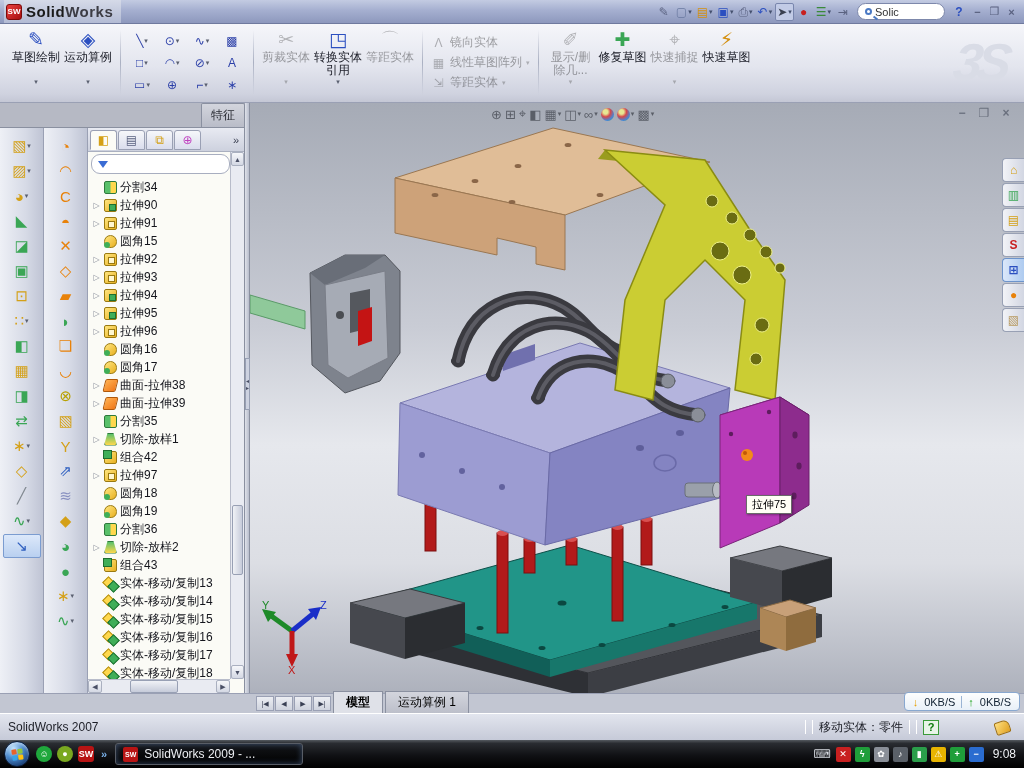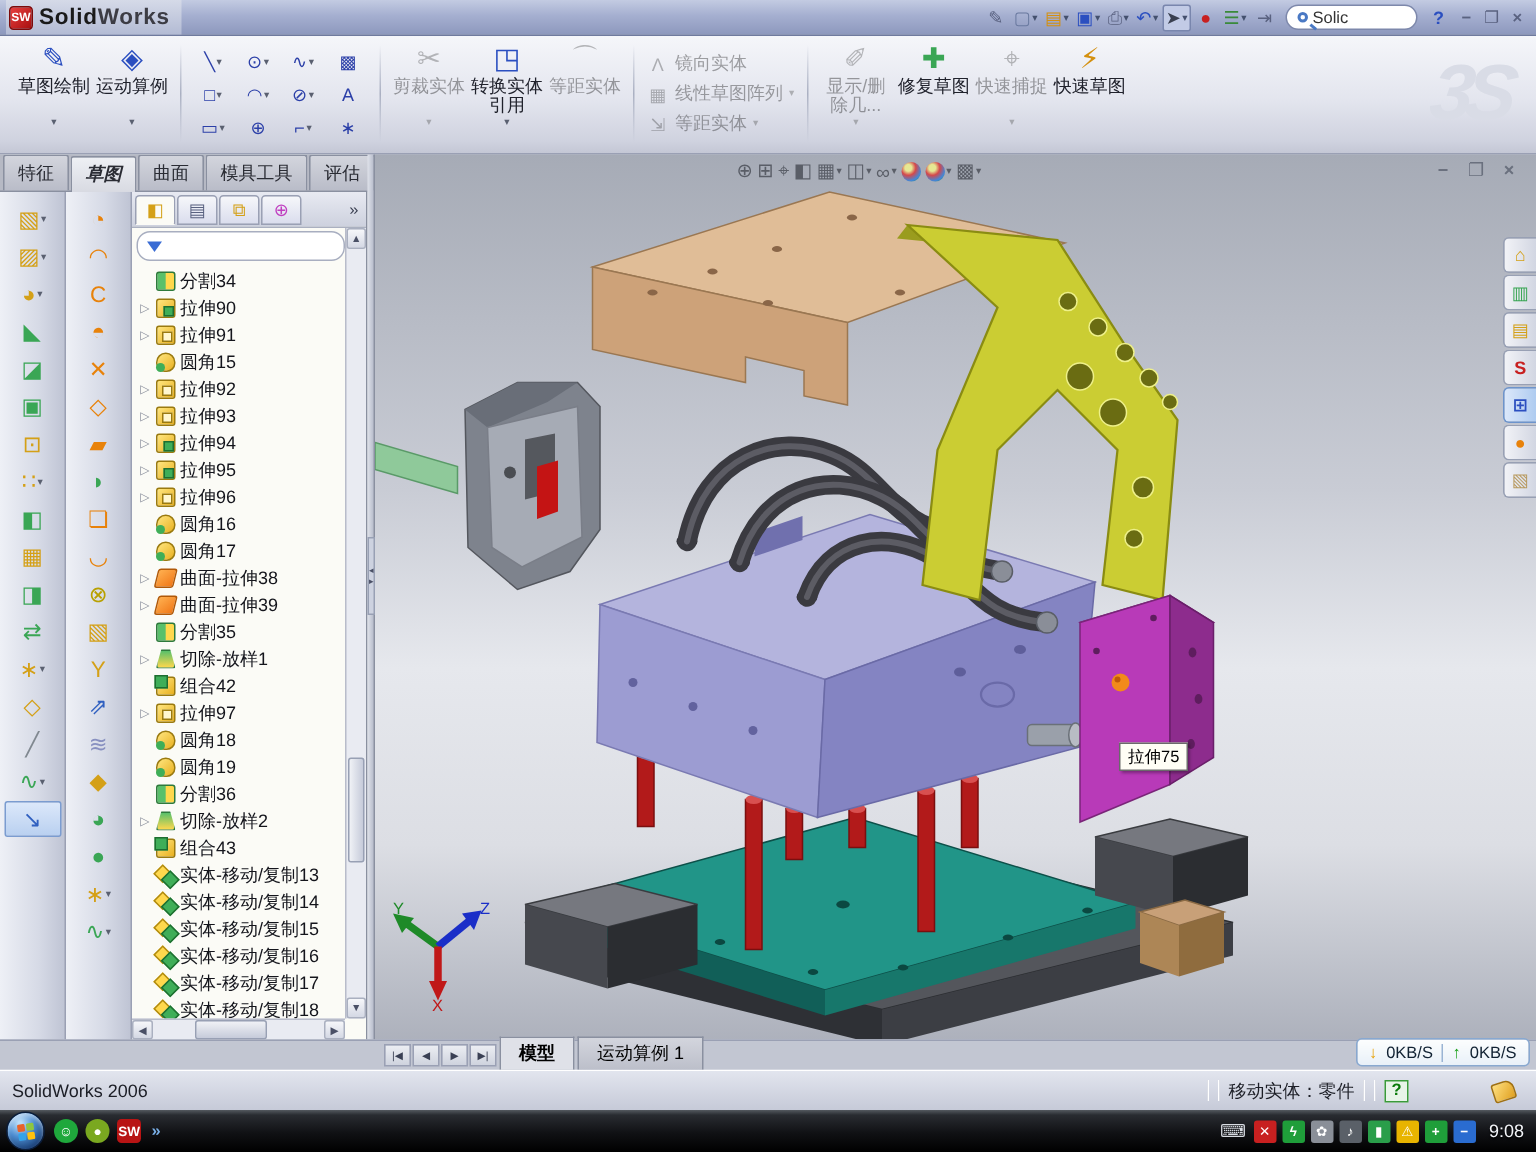--- a/index.html
+++ b/index.html
@@ -55,21 +55,21 @@
   .rrow{display:flex;align-items:center;gap:4px;border:0;background:none;font:inherit;
     font-size:12px;color:#2a2c36;padding:0 2px;}
   .rrow .ricon{font-size:12px;color:#4a5470;width:15px;text-align:center;}
   .watermark{position:absolute;right:18px;top:8px;font-size:52px;font-style:italic;font-weight:bold;
     color:#d9dce6;transform:skewX(-8deg);letter-spacing:-6px;user-select:none;}
 
   
   .main{position:relative;height:590px;display:flex;}
   .leftcol{width:245px;display:flex;flex-direction:column;background:#c2c6d2;}
   .cmdtabs{height:25px;display:flex;align-items:flex-end;background:#b6b9c4;
-    border-bottom:1px solid #8a90a0;padding-left:2px;gap:1px;}
+    border-bottom:1px solid #8a90a0;padding-left:2px;gap:1px;flex-direction:column;}
   .ctab{padding:3px 9px 3px;font-size:12px;color:#2a2c34;background:linear-gradient(180deg,#d3d5dd,#b9bcc8);
     border:1px solid #8a90a0;border-bottom:none;border-radius:2px 2px 0 0;white-space:nowrap;}
   .ctab.active{background:linear-gradient(180deg,#eef0f4,#d8dae2);font-weight:bold;position:relative;top:1px;font-style:italic;}
   .leftbody{flex:1;display:flex;min-height:0;}
 
   
   .vtb{width:44px;background:linear-gradient(90deg,#eef0f6 0%,#d6dae6 60%,#bfc4d4 100%);
     border-right:1px solid #9aa0b4;display:flex;flex-direction:column;align-items:center;
     padding-top:6px;gap:1px;}
   .vicon{width:38px;height:24px;display:flex;align-items:center;justify-content:center;
@@ -943,21 +943,21 @@
     <div class="netwidget">
       <span class="down">↓</span>
       <span>0KB/S</span>
       <span class="netdiv"></span>
       <span class="up">↑</span>
       <span>0KB/S</span>
     </div>
   </div>
 
   <div class="statusbar">
-    <span>SolidWorks 2006</span>
+    <span>SolidWorks 2007</span>
     <div class="statusright">
       <span class="statussep"></span>
         <span class="statussep"></span>
       <span>移动实体：零件</span>
       <span class="statussep"></span>
         <span class="statussep"></span>
       <span class="helpbox">?</span>
       <span style="width:44px"></span>
       <span class="tagicon"></span>
     </div>
@@ -972,20 +972,24 @@
           <i></i>
         </span>
     </div>
     <div class="qlaunch" id="qlaunch">
         <span class="qlicon" style="background: rgb(31, 168, 60); border-radius: 50%;">☺</span>
         <span class="qlicon" style="background: rgb(122, 168, 32); border-radius: 50%;">●</span>
         <span class="qlicon" style="background: rgb(184, 20, 20);">SW</span>
         <span class="chev">»</span>
       </div>
     <div id="taskbtns" style="display:flex;gap:6px">
+        <span class="taskbtn active">
+          <span class="tbicon" style="background: rgb(184, 20, 20);">SW</span>
+          <span>SolidWorks 2009 - ...</span>
+        </span>
       </div>
     <div class="tray">
       <span style="color:#d8dce2;font-size:12px">⌨</span>
       <span id="tray" style="display:flex;gap:4px">
           <span class="trayicon" style="background: rgb(200, 32, 32);">✕</span>
           <span class="trayicon" style="background: rgb(31, 158, 58);">ϟ</span>
           <span class="trayicon" style="background: rgb(138, 143, 152);">✿</span>
           <span class="trayicon" style="background: rgb(90, 96, 104);">♪</span>
           <span class="trayicon" style="background: rgb(42, 158, 74);">▮</span>
           <span class="trayicon" style="background: rgb(232, 180, 0);">⚠</span>

